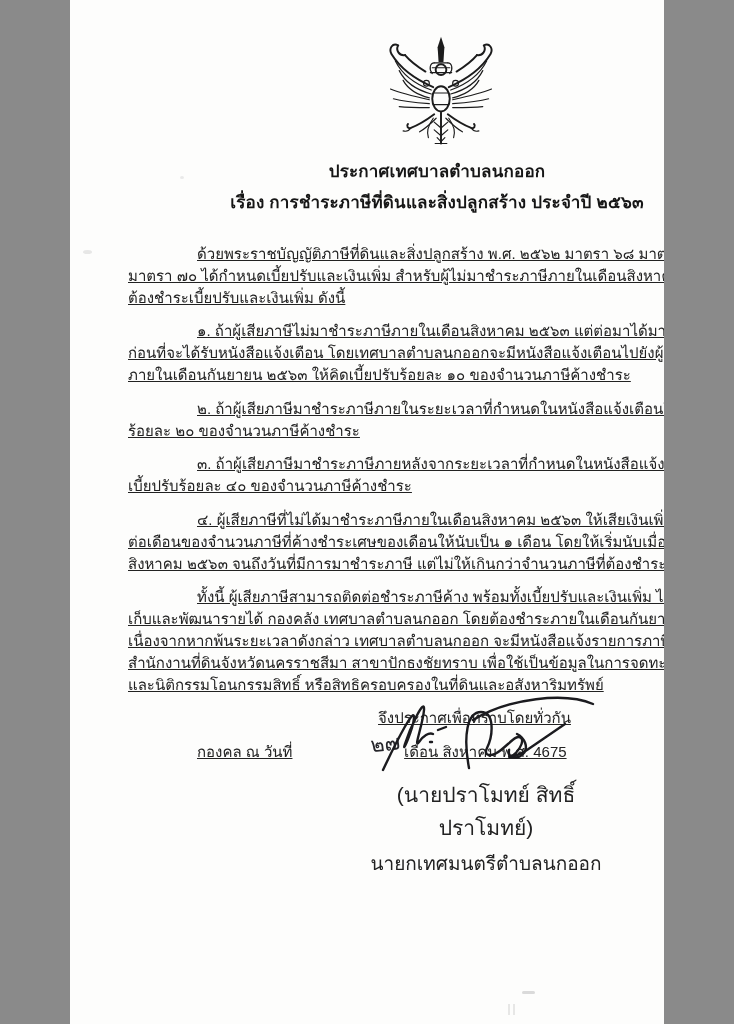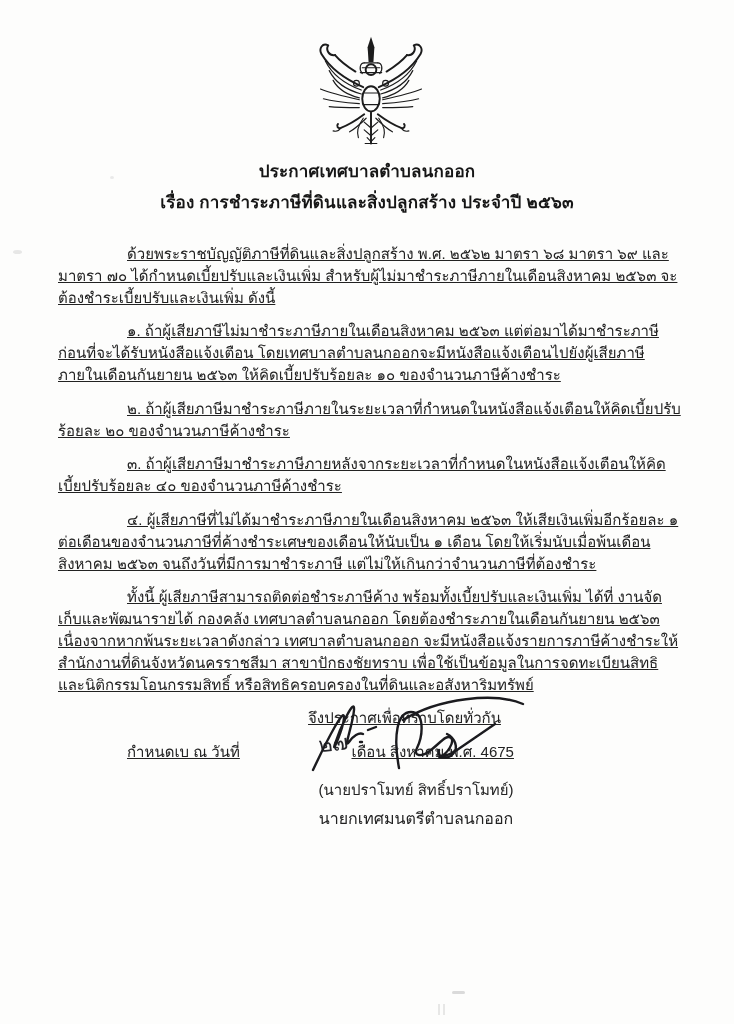--- a/index.html
+++ b/index.html
@@ -1,18 +1,18 @@
 <!DOCTYPE html>
 <html lang="th"><head>
 <meta charset="utf-8">
 <style>
   html,body{margin:0;padding:0;background:#8a8a8a;}
   .page{
     position:relative;
-    width:734px;height:1024px;
+    width:594px;height:1024px;
     margin:0 auto;
     background:#fdfdfc;
     color:#1f1f1f;
     font-family:"Liberation Sans","DejaVu Sans",sans-serif;
     overflow:hidden;
   }
   
   .emblem{position:absolute;left:303px;top:34px;width:136px;height:116px;}
   .emblem svg{width:100%;height:100%;}
   .emblem path,.emblem circle,.emblem line,.emblem ellipse{
@@ -41,22 +41,22 @@
     transform:rotate(-7deg) translateY(-2px);
     margin:0 3px 0 10px;
     color:#26262b;
   }
   
   .signature-block{
     position:absolute;left:286px;top:690px;width:260px;text-align:center;
   }
   .signature-svg{width:234px;height:86px;display:block;margin:0 auto;}
   .signature-svg path{stroke:#1b1b1f;fill:none;stroke-width:2.4;stroke-linecap:round;stroke-linejoin:round;}
-  .signer-name{font-size:15px;color:#222;margin-top:2px;}
-  .signer-title{font-size:16px;color:#222;margin-top:4px;}
+  .signer-name{font-size:21px;color:#222;margin-top:2px;}
+  .signer-title{font-size:19px;color:#222;margin-top:4px;}
   
   .artifact{position:absolute;background:#bdbdbd;}
   .art-dash{left:452px;top:991px;width:13px;height:3px;opacity:.55;border-radius:2px;}
   .art-bar1{left:438px;top:1004px;width:2px;height:11px;opacity:.35;}
   .art-bar2{left:443px;top:1004px;width:2px;height:11px;opacity:.35;}
   .art-speck1{left:13px;top:250px;width:9px;height:4px;opacity:.35;border-radius:50%;}
   .art-speck2{left:110px;top:176px;width:4px;height:3px;opacity:.3;border-radius:50%;}
 </style>
 </head>
 <body>
@@ -113,21 +113,21 @@
   <div class="body-text">
     <p>ด้วยพระราชบัญญัติภาษีที่ดินและสิ่งปลูกสร้าง พ.ศ. ๒๕๖๒ มาตรา ๖๘ มาตรา ๖๙ และมาตรา ๗๐ ได้กำหนดเบี้ยปรับและเงินเพิ่ม สำหรับผู้ไม่มาชำระภาษีภายในเดือนสิงหาคม ๒๕๖๓ จะต้องชำระเบี้ยปรับและเงินเพิ่ม ดังนี้</p>
     <p>๑. ถ้าผู้เสียภาษีไม่มาชำระภาษีภายในเดือนสิงหาคม ๒๕๖๓ แต่ต่อมาได้มาชำระภาษีก่อนที่จะได้รับหนังสือแจ้งเตือน โดยเทศบาลตำบลนกออกจะมีหนังสือแจ้งเตือนไปยังผู้เสียภาษีภายในเดือนกันยายน ๒๕๖๓ ให้คิดเบี้ยปรับร้อยละ ๑๐ ของจำนวนภาษีค้างชำระ</p>
     <p>๒. ถ้าผู้เสียภาษีมาชำระภาษีภายในระยะเวลาที่กำหนดในหนังสือแจ้งเตือนให้คิดเบี้ยปรับร้อยละ ๒๐ ของจำนวนภาษีค้างชำระ</p>
     <p>๓. ถ้าผู้เสียภาษีมาชำระภาษีภายหลังจากระยะเวลาที่กำหนดในหนังสือแจ้งเตือนให้คิดเบี้ยปรับร้อยละ ๔๐ ของจำนวนภาษีค้างชำระ</p>
     <p>๔. ผู้เสียภาษีที่ไม่ได้มาชำระภาษีภายในเดือนสิงหาคม ๒๕๖๓ ให้เสียเงินเพิ่มอีกร้อยละ ๑ ต่อเดือนของจำนวนภาษีที่ค้างชำระเศษของเดือนให้นับเป็น ๑ เดือน โดยให้เริ่มนับเมื่อพ้นเดือนสิงหาคม ๒๕๖๓ จนถึงวันที่มีการมาชำระภาษี แต่ไม่ให้เกินกว่าจำนวนภาษีที่ต้องชำระ</p>
     <p>ทั้งนี้ ผู้เสียภาษีสามารถติดต่อชำระภาษีค้าง พร้อมทั้งเบี้ยปรับและเงินเพิ่ม ได้ที่ งานจัดเก็บและพัฒนารายได้ กองคลัง เทศบาลตำบลนกออก โดยต้องชำระภายในเดือนกันยายน ๒๕๖๓ เนื่องจากหากพ้นระยะเวลาดังกล่าว เทศบาลตำบลนกออก จะมีหนังสือแจ้งรายการภาษีค้างชำระให้สำนักงานที่ดินจังหวัดนครราชสีมา สาขาปักธงชัยทราบ เพื่อใช้เป็นข้อมูลในการจดทะเบียนสิทธิและนิติกรรมโอนกรรมสิทธิ์ หรือสิทธิครอบครองในที่ดินและอสังหาริมทรัพย์</p>
 
     <p class="closing-statement">จึงประกาศเพื่อทราบโดยทั่วกัน</p>
 
-    <p class="date-line"><span>กำหนดเบ ณ วันที่</span><span class="handwritten-day">๒๗</span><span>เดือน  สิงหาคม  พ.ศ. 4675</span></p>
+    <p class="date-line"><span>กองคล ณ วันที่</span><span class="handwritten-day">๒๗</span><span>เดือน  สิงหาคม  พ.ศ. 4675</span></p>
   </div>
 
   <div class="signature-block">
     <svg class="signature-svg" viewBox="0 0 234 86" xmlns="http://www.w3.org/2000/svg">
 
       <path d="M14 80 C30 46 46 16 45 28 C44 40 32 66 36 54 C41 38 56 6 55 20 C54 34 44 60 50 52 C54 46 60 42 64 44"></path>
       <path d="M69 40 l8 -3"></path>
       <path d="M61 52 l2 0"></path>
 
       <path d="M104 30 C140 8 196 2 224 14"></path>

